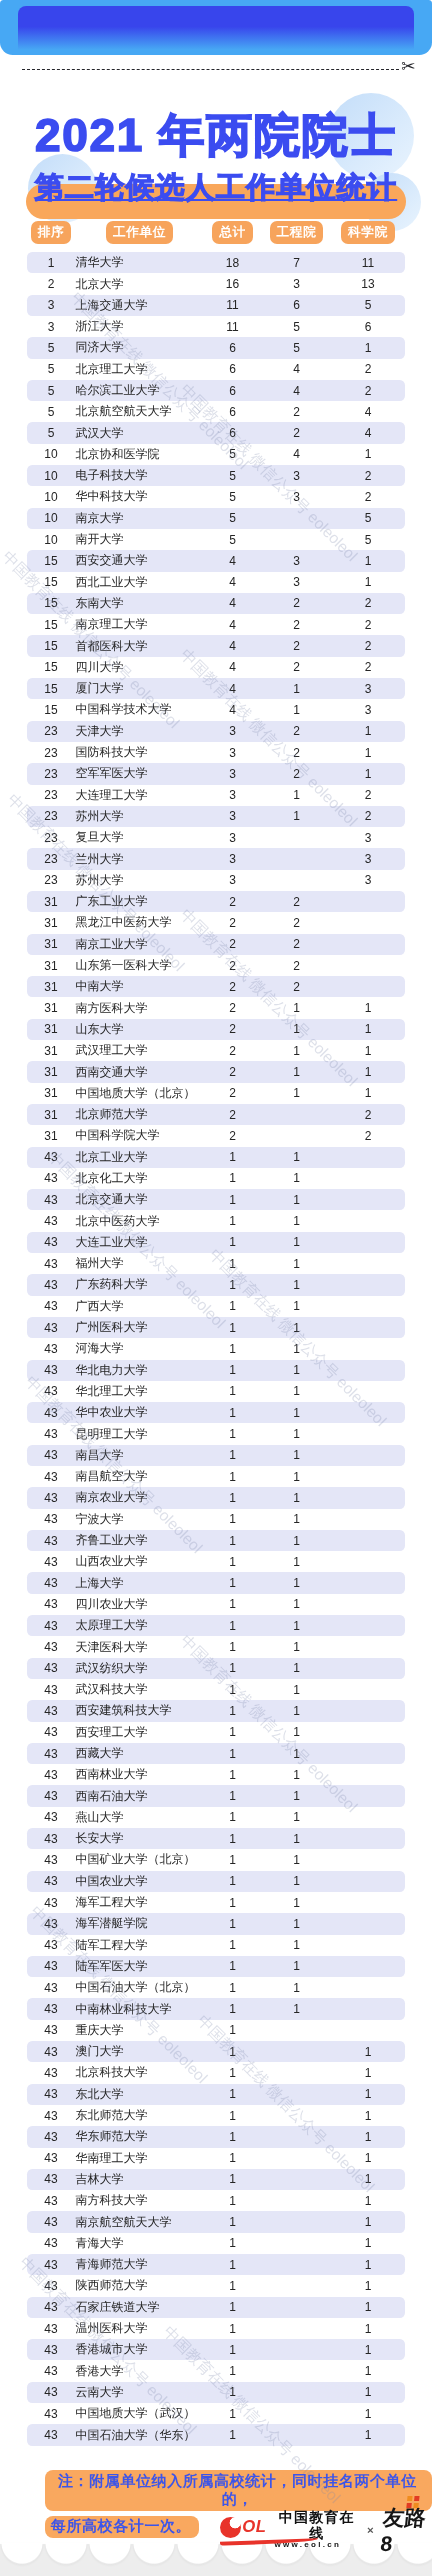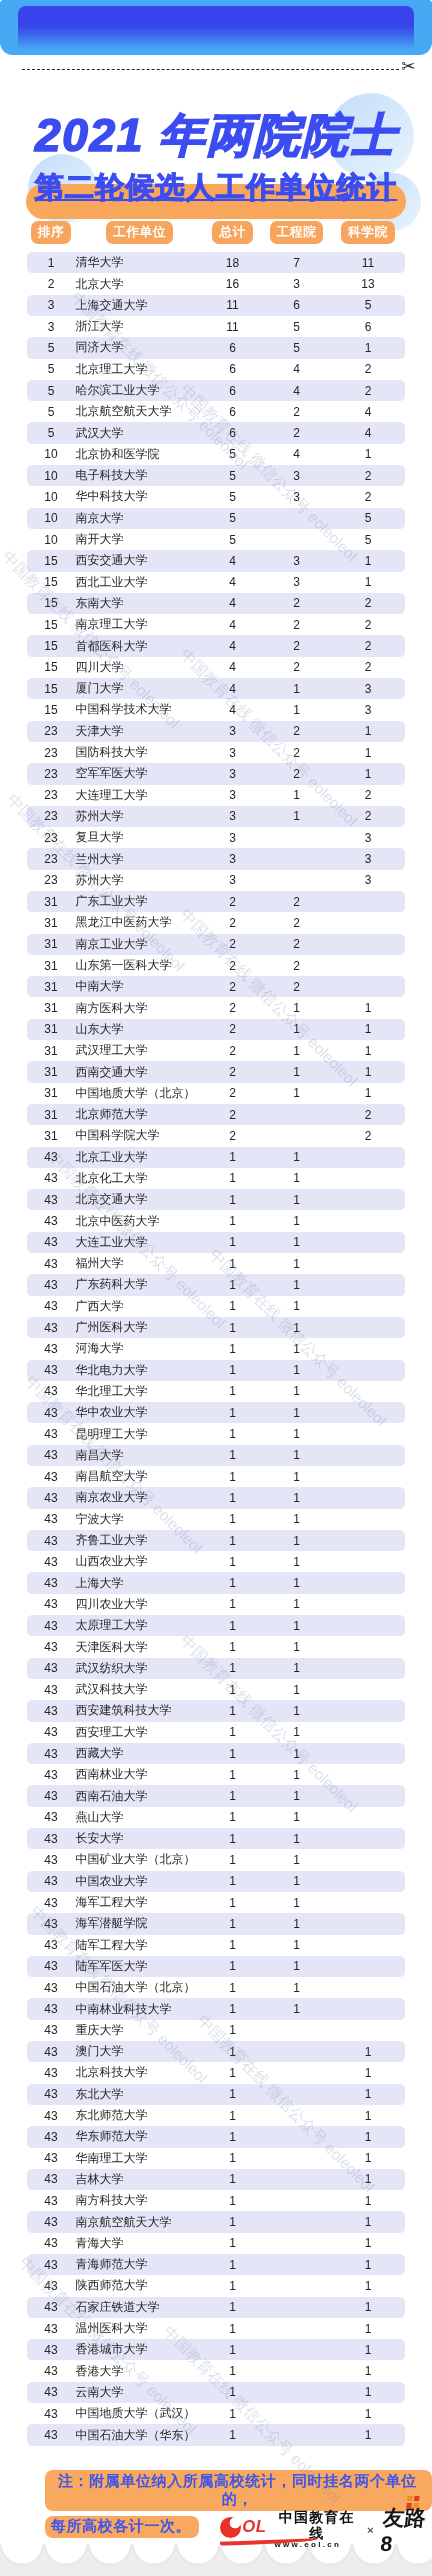--- a/index.html
+++ b/index.html
@@ -20,21 +20,21 @@
     line-height:1; }
 
   
   .title-area { position:absolute; top:111px; left:0; width:432px; text-align:center; z-index:2; }
   .decor-circle { position:absolute; border-radius:50%; z-index:0;
     background:linear-gradient(135deg,#c3ddf9 0%, #e9f4fe 100%); }
   .dc1 { width:69px; height:69px; left:28px;  top:154px; }
   .dc2 { width:86px; height:86px; left:328px; top:93px; }
   .dc3 { width:58px; height:58px; left:363px; top:173px; }
   .title-line1 { position:relative; z-index:2; font-size:46px; line-height:1.05;
-    font-weight:900; color:#3b4cf0; -webkit-text-stroke:1.7px #3b4cf0; letter-spacing:1.7px;font-style:italic; }
+    font-weight:900; color:#3b4cf0; -webkit-text-stroke:1.7px #3b4cf0; letter-spacing:1.7px; }
   .title2-wrap { position:relative; z-index:2; display:inline-block; margin-top:9.2px; }
   .title2-hl { position:absolute; left:-9.2px; right:-9.2px; top:16px; bottom:-10.4px;
     background:#f9a75b; border-radius:17.3px; z-index:0; }
   .title-line2 { position:relative; z-index:1; font-size:29px; font-weight:900;
     color:#3b4cf0; -webkit-text-stroke:1.2px #3b4cf0; letter-spacing:1.2px;text-decoration:underline; }
 
   
   .table-area { position:absolute; top:221px; left:26.5px; width:378px; z-index:2; }
   .head-row { display:grid; grid-template-columns:49px 128px 58px 70px 73px;
     align-items:center; margin-bottom:8px; }

